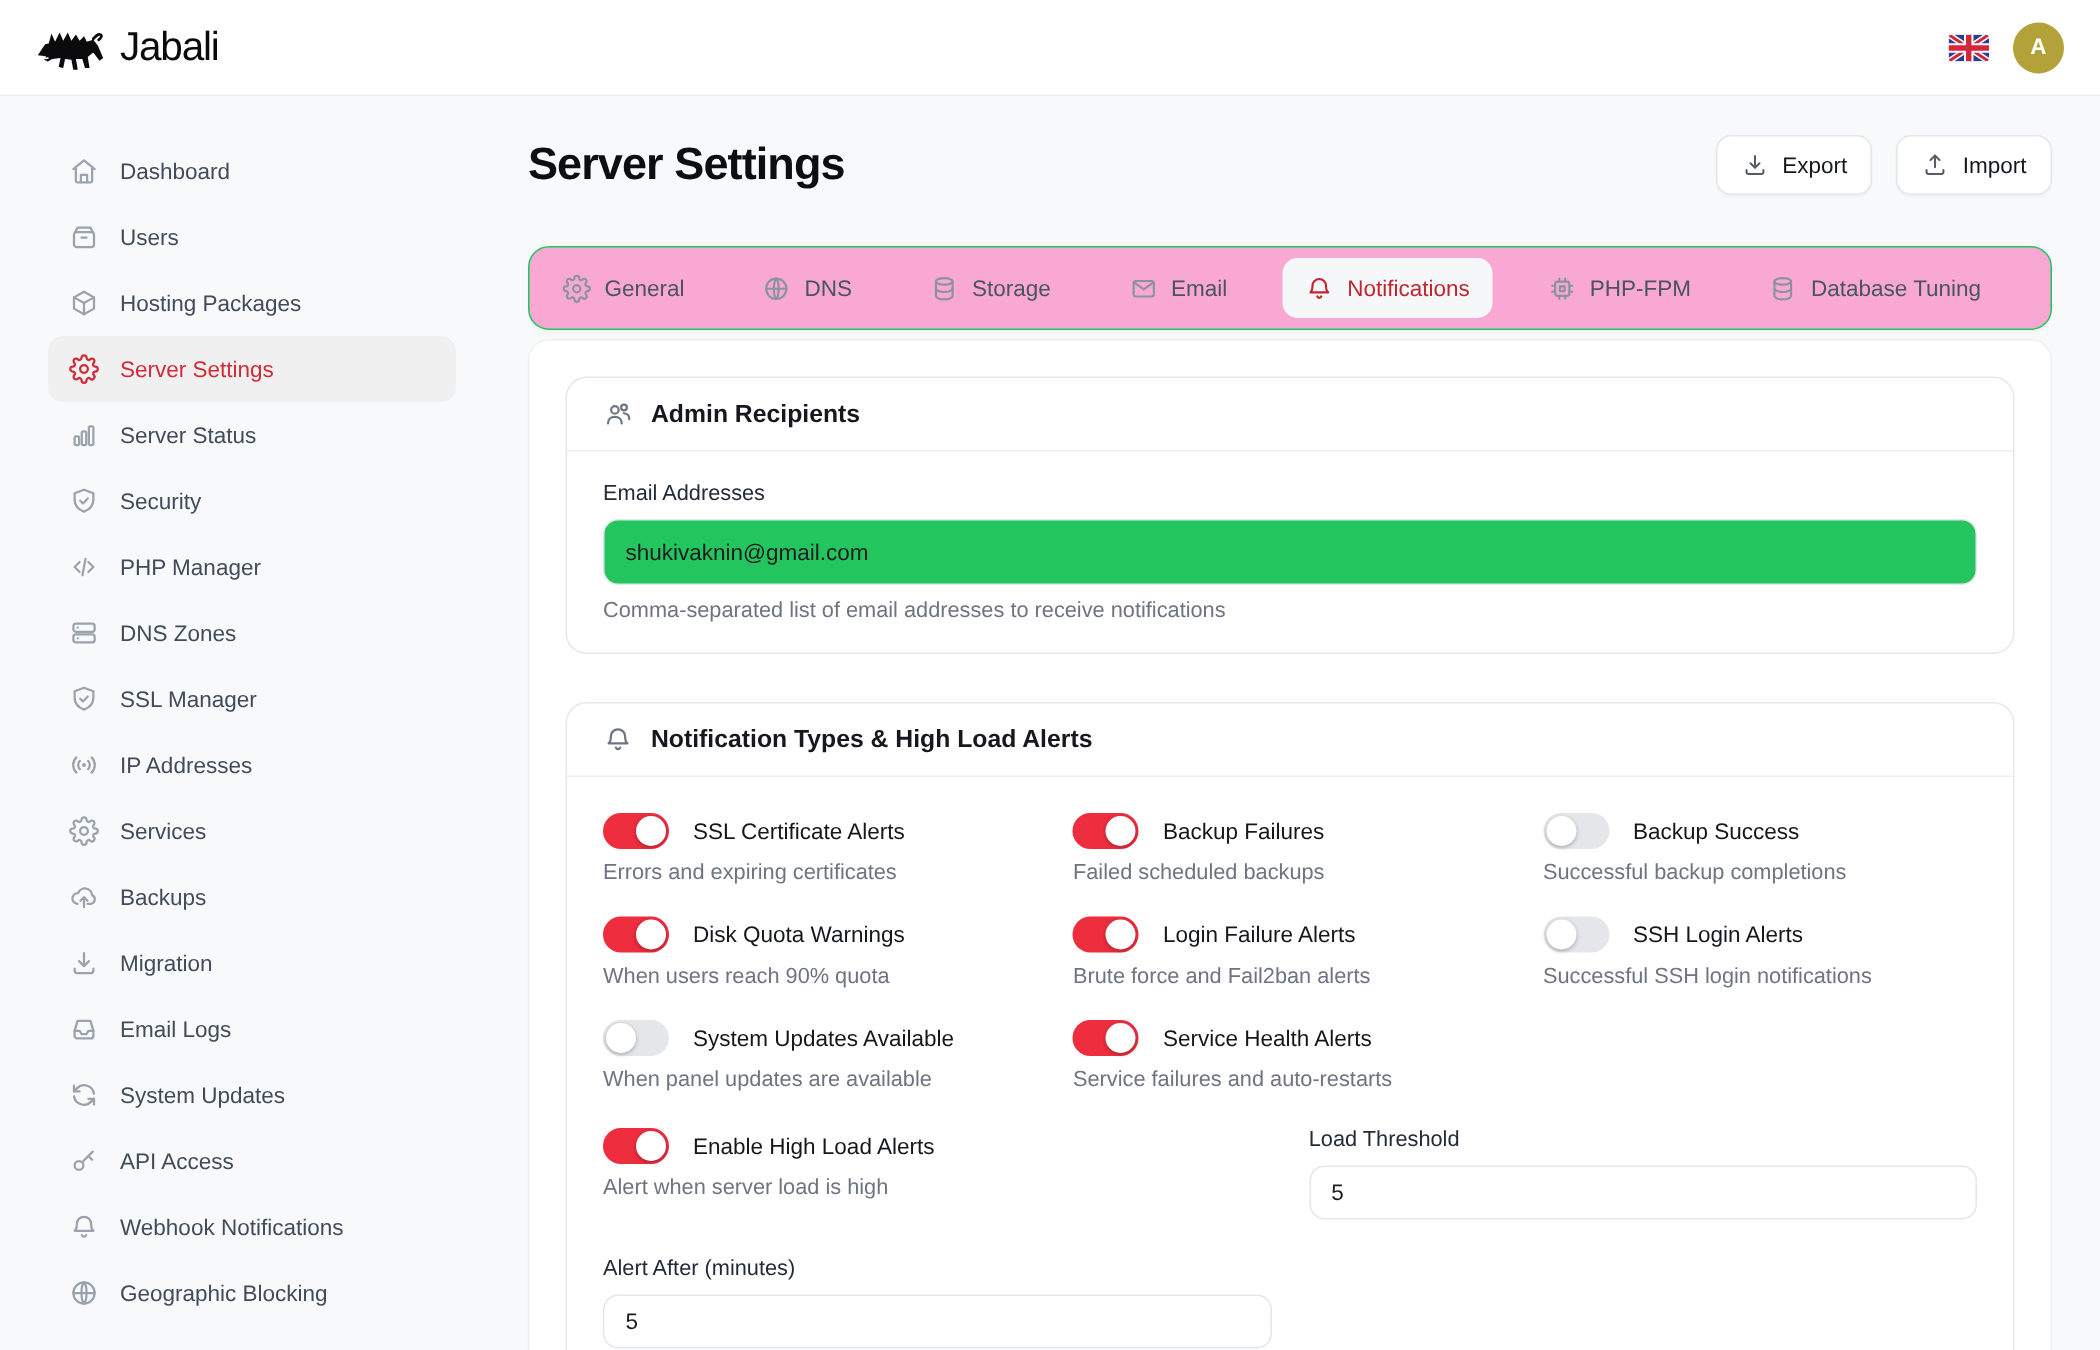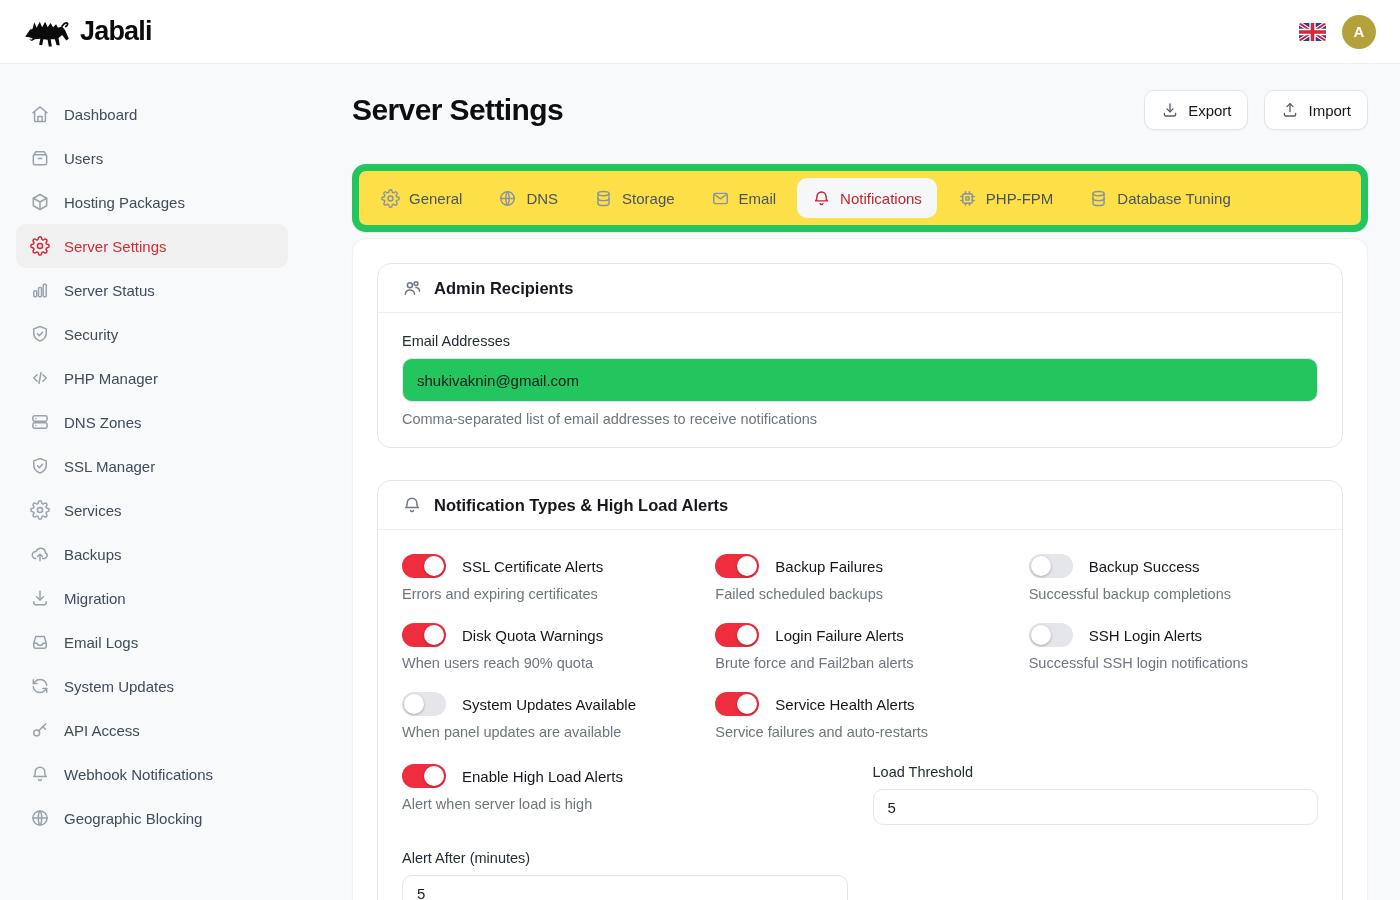--- a/index.html
+++ b/index.html
@@ -8,31 +8,31 @@
     font-family:"Liberation Sans","DejaVu Sans",sans-serif;
     background:#f8f9fa; color:#16181d;
   }
   
   .header {
     position:fixed; top:0; left:0; right:0; height:64px; background:#fff;
     border-bottom:1px solid #ebedef; display:flex; align-items:center;
     justify-content:space-between; padding:0 24px; z-index:10;
   }
   .brand { display:flex; align-items:center; gap:10px; cursor:pointer; }
-  .brand-name { font-size:27px; font-weight:700; letter-spacing:-0.8px; color:#0b0b0d; }
+  .brand-name { font-size:27px; font-weight:400; letter-spacing:-0.8px; color:#0b0b0d; }
   .header-right { display:flex; align-items:center; gap:16px; }
   .flag { width:27px; height:18px; border-radius:2.5px; overflow:hidden; display:block; cursor:pointer; }
   .avatar {
     width:34px; height:34px; border-radius:50%; background:#b3a13a; color:#fff;
     display:flex; align-items:center; justify-content:center; font-weight:700;
     font-size:15px; cursor:pointer;
   }
   
   .sidebar {
-    position:fixed; top:64px; left:0; bottom:0; width:304px; background:#f8f9fa;
+    position:fixed; top:64px; left:16px; bottom:0; width:304px; background:#f8f9fa;
     padding-top:28px; overflow:hidden;
   }
   .side-item {
     height:44px; margin:0 16px; border-radius:10px; display:flex; align-items:center;
     gap:14px; padding:0 14px; font-size:15px; color:#414b5a; cursor:pointer;
   }
   .side-item .icon { color:#9aa2ad; }
   .side-item.active { background:#f0f0f1; color:#d22b38; font-weight:500; }
   .side-item.active .icon { color:#d22b38; }
   
@@ -42,22 +42,22 @@
   .actions { display:flex; gap:16px; }
   .btn {
     display:flex; align-items:center; gap:9px; height:40px; padding:0 16px;
     background:#fff; border:1px solid #e3e6ea; border-radius:10px; font-size:15px;
     color:#16181d; cursor:pointer; box-shadow:0 1px 2px rgba(16,24,40,.04);
     font-family:inherit;
   }
   .btn .icon { color:#555c68; }
   
   .tabbar {
-    background:#fde047; border:7px solid #22c55e; border-radius:14px; padding:7px;
-    display:flex; gap:6px; margin-bottom:6px; box-shadow:0 1px 2px rgba(16,24,40,.04);
+    background:#f9a8d4; border:1px solid #22c55e; border-radius:14px; padding:7px;
+    display:flex; gap:22px; margin-bottom:6px; box-shadow:0 1px 2px rgba(16,24,40,.04);
   }
   .tab {
     display:flex; align-items:center; gap:9px; height:40px; padding:0 15px;
     border-radius:10px; font-size:15px; color:#4a5361; cursor:pointer; white-space:nowrap;
   }
   .tab .icon { color:#8a92a0; }
   .tab.active { background:#f6f7f8; color:#c2252f; font-weight:500; }
   .tab.active .icon { color:#c2252f; }
   
   .panel {
@@ -219,20 +219,32 @@
         <svg viewBox="0 0 24 24" fill="none" stroke="currentColor" stroke-width="1.8" stroke-linecap="round" stroke-linejoin="round">
           <path d="M12 3l7.5 2.8v5.4c0 4.6-3.2 7.6-7.5 9.3-4.3-1.7-7.5-4.7-7.5-9.3V5.8z"></path>
           <path d="M9 11.8l2.2 2.2 3.8-4"></path>
         </svg>
       </span>
       <span>SSL Manager</span>
     </div>
     <div class="side-item">
       <span class="icon">
         <svg viewBox="0 0 24 24" fill="none" stroke="currentColor" stroke-width="1.8" stroke-linecap="round" stroke-linejoin="round">
+          <circle cx="12" cy="12" r="1.6" fill="currentColor" stroke="none"></circle>
+          <path d="M8.7 15.3a4.7 4.7 0 010-6.6"></path>
+          <path d="M15.3 8.7a4.7 4.7 0 010 6.6"></path>
+          <path d="M5.9 18.1a8.6 8.6 0 010-12.2"></path>
+          <path d="M18.1 5.9a8.6 8.6 0 010 12.2"></path>
+        </svg>
+      </span>
+      <span>IP Addresses</span>
+    </div>
+    <div class="side-item">
+      <span class="icon">
+        <svg viewBox="0 0 24 24" fill="none" stroke="currentColor" stroke-width="1.8" stroke-linecap="round" stroke-linejoin="round">
           <circle cx="12" cy="12" r="3.1"></circle>
           <path d="M19.4 15a1.7 1.7 0 00.34 1.87l.06.06a2 2 0 11-2.83 2.83l-.06-.06a1.7 1.7 0 00-1.87-.34 1.7 1.7 0 00-1 1.55V21a2 2 0 11-4 0v-.09a1.7 1.7 0 00-1-1.55 1.7 1.7 0 00-1.87.34l-.06.06a2 2 0 11-2.83-2.83l.06-.06a1.7 1.7 0 00.34-1.87 1.7 1.7 0 00-1.55-1H3a2 2 0 110-4h.09a1.7 1.7 0 001.55-1 1.7 1.7 0 00-.34-1.87l-.06-.06a2 2 0 112.83-2.83l.06.06a1.7 1.7 0 001.87.34h.01a1.7 1.7 0 001-1.55V3a2 2 0 114 0v.09a1.7 1.7 0 001 1.55 1.7 1.7 0 001.87-.34l.06-.06a2 2 0 112.83 2.83l-.06.06a1.7 1.7 0 00-.34 1.87v.01a1.7 1.7 0 001.55 1H21a2 2 0 110 4h-.09a1.7 1.7 0 00-1.55 1z"></path>
         </svg>
       </span>
       <span>Services</span>
     </div>
     <div class="side-item">
       <span class="icon">
         <svg viewBox="0 0 24 24" fill="none" stroke="currentColor" stroke-width="1.8" stroke-linecap="round" stroke-linejoin="round">
           <path d="M6.8 17.5a4.3 4.3 0 01.5-8.6 5.8 5.8 0 0111.2 1.6 3.7 3.7 0 01-1 7h-2.5"></path>

